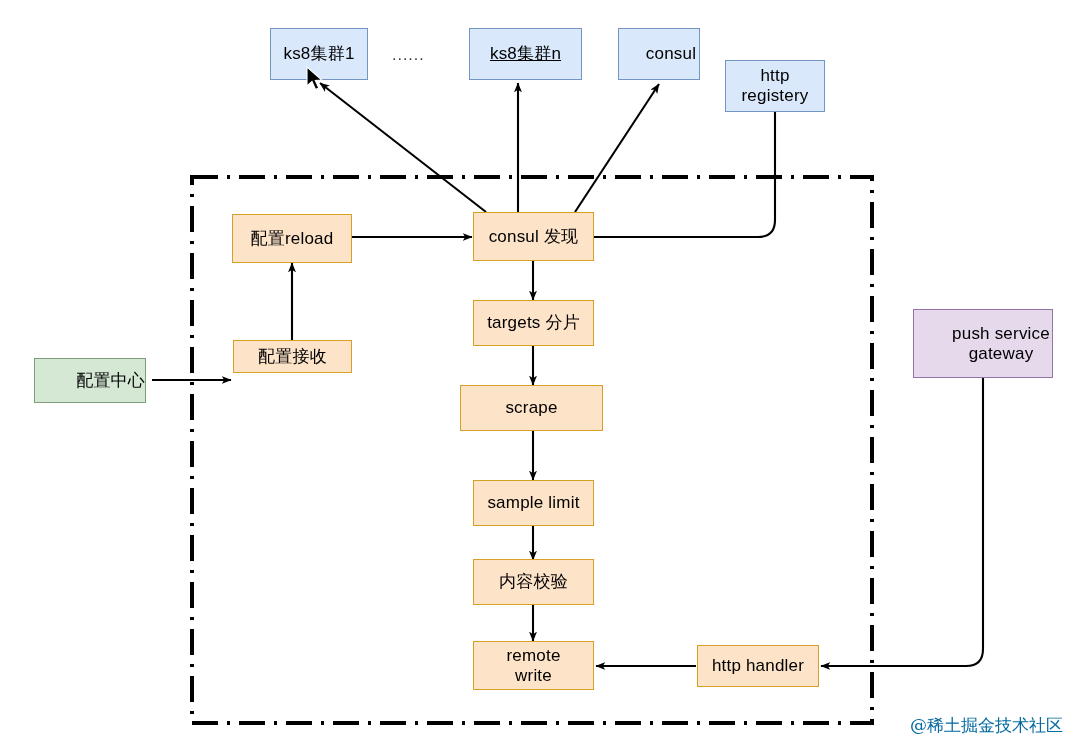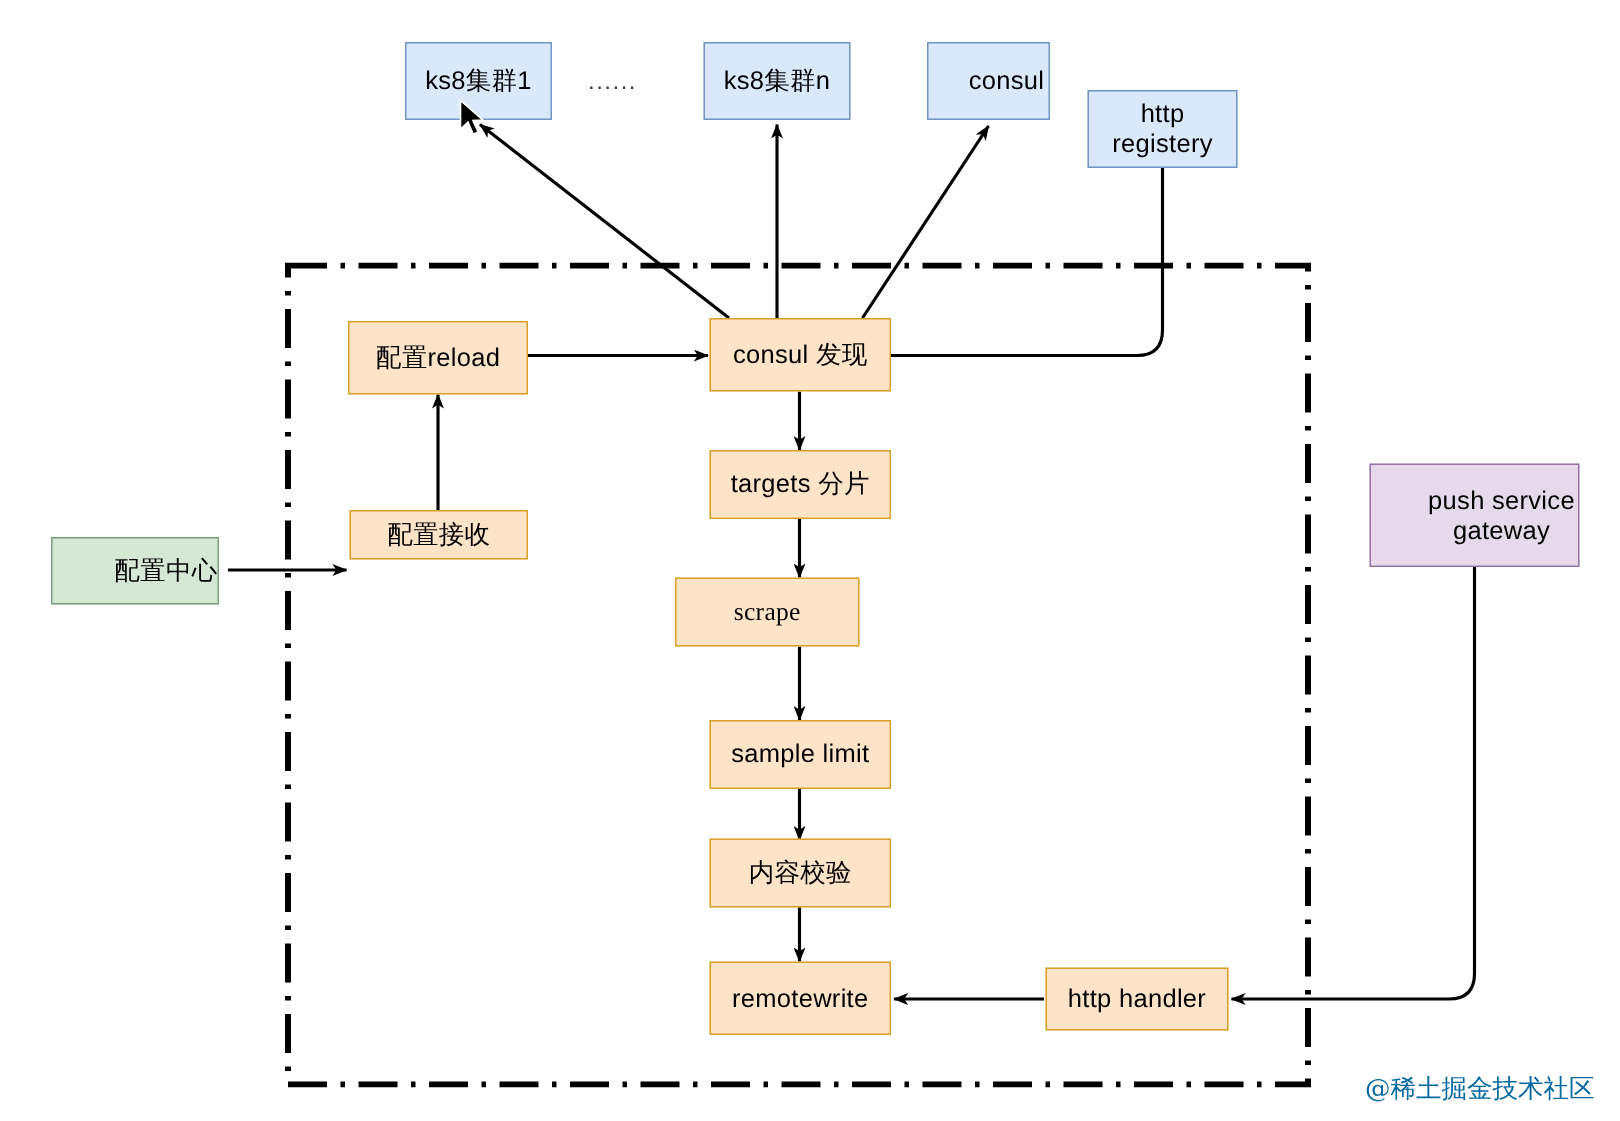--- a/index.html
+++ b/index.html
@@ -129,21 +129,21 @@
   </svg>
 
   <div class="node blue" style="left:270px; top:28px; width:98px; height:52px;">
     <span>ks8集群1</span>
   </div>
 
   <div class="plain-label" style="left:392px; top:46px;">
     <span>......</span>
   </div>
 
-  <div class="node blue" style="left:469px; top:28px; width:98px; height:52px;">
+  <div class="node blue" style="left:469px; top:28px; width:113px; height:52px;text-decoration:underline;">
     <span>ks8集群n</span>
   </div>
 
   <div class="node blue" style="left:618px; top:28px; width:82px; height:52px;padding-left:24px;">
     <span>consul</span>
   </div>
 
   <div class="node blue" style="left:725px; top:28px; width:100px; height:52px; flex-direction:column;margin-top:32px;">
     <span>http</span>
     <span>registery</span>
@@ -162,33 +162,33 @@
   </div>
 
   <div class="node orange" style="left:473px; top:212px; width:121px; height:49px;">
     <span>consul 发现</span>
   </div>
 
   <div class="node orange" style="left:473px; top:300px; width:121px; height:46px;">
     <span>targets 分片</span>
   </div>
 
-  <div class="node orange" style="left:450px; top:385px; width:123px; height:46px;font-family:Liberation Serif, serif;">
+  <div class="node orange" style="left:460px; top:385px; width:143px; height:46px;">
     <span>scrape</span>
   </div>
 
   <div class="node orange" style="left:473px; top:480px; width:121px; height:46px;">
     <span>sample limit</span>
   </div>
 
   <div class="node orange" style="left:473px; top:559px; width:121px; height:46px;">
     <span>内容校验</span>
   </div>
 
-  <div class="node orange" style="left:473px; top:641px; width:121px; height:49px; flex-direction:row;">
+  <div class="node orange" style="left:473px; top:641px; width:121px; height:49px; flex-direction:column;">
     <span>remote</span>
     <span>write</span>
   </div>
 
   <div class="node orange" style="left:697px; top:645px; width:122px; height:42px;">
     <span>http handler</span>
   </div>
 
   <div class="node purple" style="left:913px; top:309px; width:140px; height:69px; flex-direction:column;padding-left:36px;">
     <span>push service</span>

